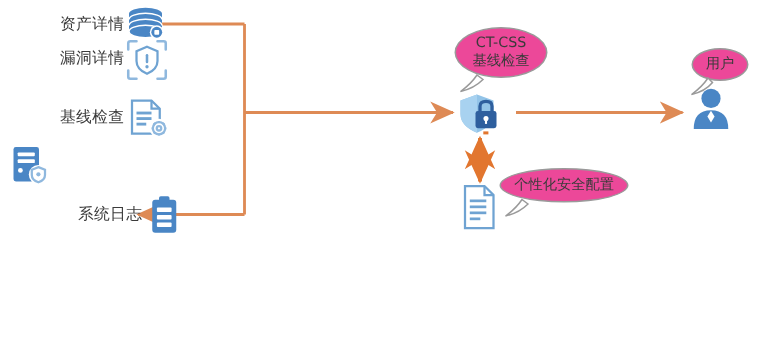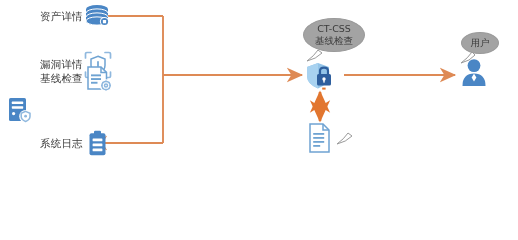--- a/index.html
+++ b/index.html
@@ -19,21 +19,21 @@
     font-size:10.5px;color:#3b3b3b;letter-spacing:.2px;
     line-height:1;white-space:nowrap;margin-left:40px;
   }
   .row .ico{width:38px;height:31px;position:relative;display:flex;align-items:center;justify-content:center;}
 
   
   .bubble{
     position:absolute;
     border:1px solid #9a9a9a;
     border-radius:50%/50%;
-    background:#a3a3a3;
+    background:#ec4899;
     color:#3b3b3b;
     display:flex;flex-direction:column;align-items:center;justify-content:center;
     font-size:9.5px;line-height:12px;
     text-align:center;white-space:nowrap;
     box-sizing:border-box;
   }
   .icon-svg{display:block;}
   svg{overflow:visible;}
 </style>
 </head>
@@ -79,21 +79,21 @@
         <path d="M3,13 L3,17 a11,4.1 0 0 0 22,0 L25,13 Z" fill="#4A86C5"></path>
         <ellipse cx="14" cy="17" rx="11" ry="4.1" fill="#4A86C5"></ellipse>
         <ellipse cx="14" cy="17" rx="11" ry="4.1" fill="none" stroke="#ffffff" stroke-width="1"></ellipse>
         <circle cx="21.5" cy="17.5" r="4.6" fill="#ffffff"></circle>
         <circle cx="21.5" cy="17.5" r="3.6" fill="#4A86C5"></circle>
         <rect x="19.9" y="16" width="3.2" height="3.2" rx="0.5" fill="#ffffff"></rect>
       </svg>
     </div>
   </div>
 
-  <div class="row" style="top:49px;">
+  <div class="row" style="top:24px;">
     <div class="lbl">漏洞详情</div>
     <div class="ico">
       <svg class="icon-svg" width="30" height="30" viewBox="0 0 30 30">
         <g stroke="#8FB8DE" stroke-width="1.7" fill="none" stroke-linecap="round">
           <path d="M2.5,8 L2.5,3.8 Q2.5,2.5 3.9,2.5 L8,2.5"></path>
           <path d="M22,2.5 L26.1,2.5 Q27.5,2.5 27.5,3.8 L27.5,8"></path>
           <path d="M27.5,22 L27.5,26.2 Q27.5,27.5 26.1,27.5 L22,27.5"></path>
           <path d="M8,27.5 L3.9,27.5 Q2.5,27.5 2.5,26.2 L2.5,22"></path>
         </g>
         <path d="M15,6.2 L22,9.1 L22,15.6 Q22,21.1 15,24.2 Q8,21.1 8,15.6 L8,9.1 Z" fill="none" stroke="#6FA3D2" stroke-width="1.5"></path>
@@ -130,21 +130,21 @@
         <rect x="7.8" y="6.6" width="11.4" height="2.5" rx="0.6" fill="#ffffff"></rect>
         <rect x="7.8" y="11.2" width="11.4" height="2.5" rx="0.6" fill="#ffffff"></rect>
         <circle cx="9.6" cy="18.6" r="1.6" fill="#ffffff"></circle>
         <circle cx="21.6" cy="21.4" r="6.4" fill="#ffffff"></circle>
         <path d="M21.6,16.4 L26,18.2 L26,21.6 Q26,24.9 21.6,26.5 Q17.2,24.9 17.2,21.6 L17.2,18.2 Z" fill="none" stroke="#8FB8DE" stroke-width="1.5"></path>
         <circle cx="21.6" cy="21.2" r="1.4" fill="#8FB8DE"></circle>
       </svg>
     </div>
   </div>
 
-  <div class="row" style="top:128px;">
+  <div class="row" style="top:128px;padding-left:12px;">
     <div class="lbl">系统日志</div>
     <div class="ico">
       <svg class="icon-svg" width="30" height="30" viewBox="0 0 30 30">
         <rect x="6.5" y="4.2" width="16" height="22" rx="2" fill="#4A86C5"></rect>
         <rect x="11" y="1.8" width="7" height="4.2" rx="1.2" fill="#4A86C5"></rect>
         <rect x="9.6" y="9.4" width="9.8" height="2.9" rx="0.6" fill="#ffffff"></rect>
         <rect x="9.6" y="14.4" width="9.8" height="2.9" rx="0.6" fill="#ffffff"></rect>
         <rect x="9.6" y="19.4" width="9.8" height="2.9" rx="0.6" fill="#ffffff"></rect>
       </svg>
     </div>
@@ -163,20 +163,23 @@
       <path d="M13,3 L24,7 L24,16 Q24,24 13,28.5 Q2,24 2,16 L2,7 Z" fill="#93C4E8"></path>
       <path d="M13,3 L13,28.5 Q2,24 2,16 L2,7 Z" fill="#A8D2F0"></path>
       <rect x="12" y="14" width="14" height="11.5" rx="1.6" fill="#2E5F9E"></rect>
       <path d="M15,14 L15,10.8 Q15,7.6 19,7.6 Q23,7.6 23,10.8 L23,14" fill="none" stroke="#2E5F9E" stroke-width="2.2"></path>
       <circle cx="19" cy="19" r="1.7" fill="#ffffff"></circle>
       <rect x="18.3" y="19.4" width="1.4" height="3.2" fill="#ffffff"></rect>
       <rect x="17.2" y="27.6" width="3.4" height="2" fill="#E2762F"></rect>
     </svg>
   </div>
 
+  <div class="bubble" style="left:333px;top:112px;width:86px;height:23px;">
+    <span>个性化安全配置</span>
+  </div>
   <svg width="24" height="14" style="position:absolute;left:335px;top:132px;">
     <path d="M13,1 Q9,7 2,12 Q11,10 17,4 Z" fill="#ffffff" stroke="#9a9a9a" stroke-width="1"></path>
   </svg>
 
   <div style="position:absolute;left:306px;top:122px;">
     <svg class="icon-svg" width="28" height="32" viewBox="0 0 28 32">
       <path d="M4,2 L17,2 L23,8 L23,30 L4,30 Z" fill="#ffffff" stroke="#6FA3D2" stroke-width="1.5"></path>
       <path d="M17,2 L17,8 L23,8" fill="none" stroke="#6FA3D2" stroke-width="1.5"></path>
       <rect x="7.2" y="11" width="11" height="1.8" fill="#6FA3D2"></rect>
       <rect x="7.2" y="15" width="11" height="1.8" fill="#6FA3D2"></rect>

